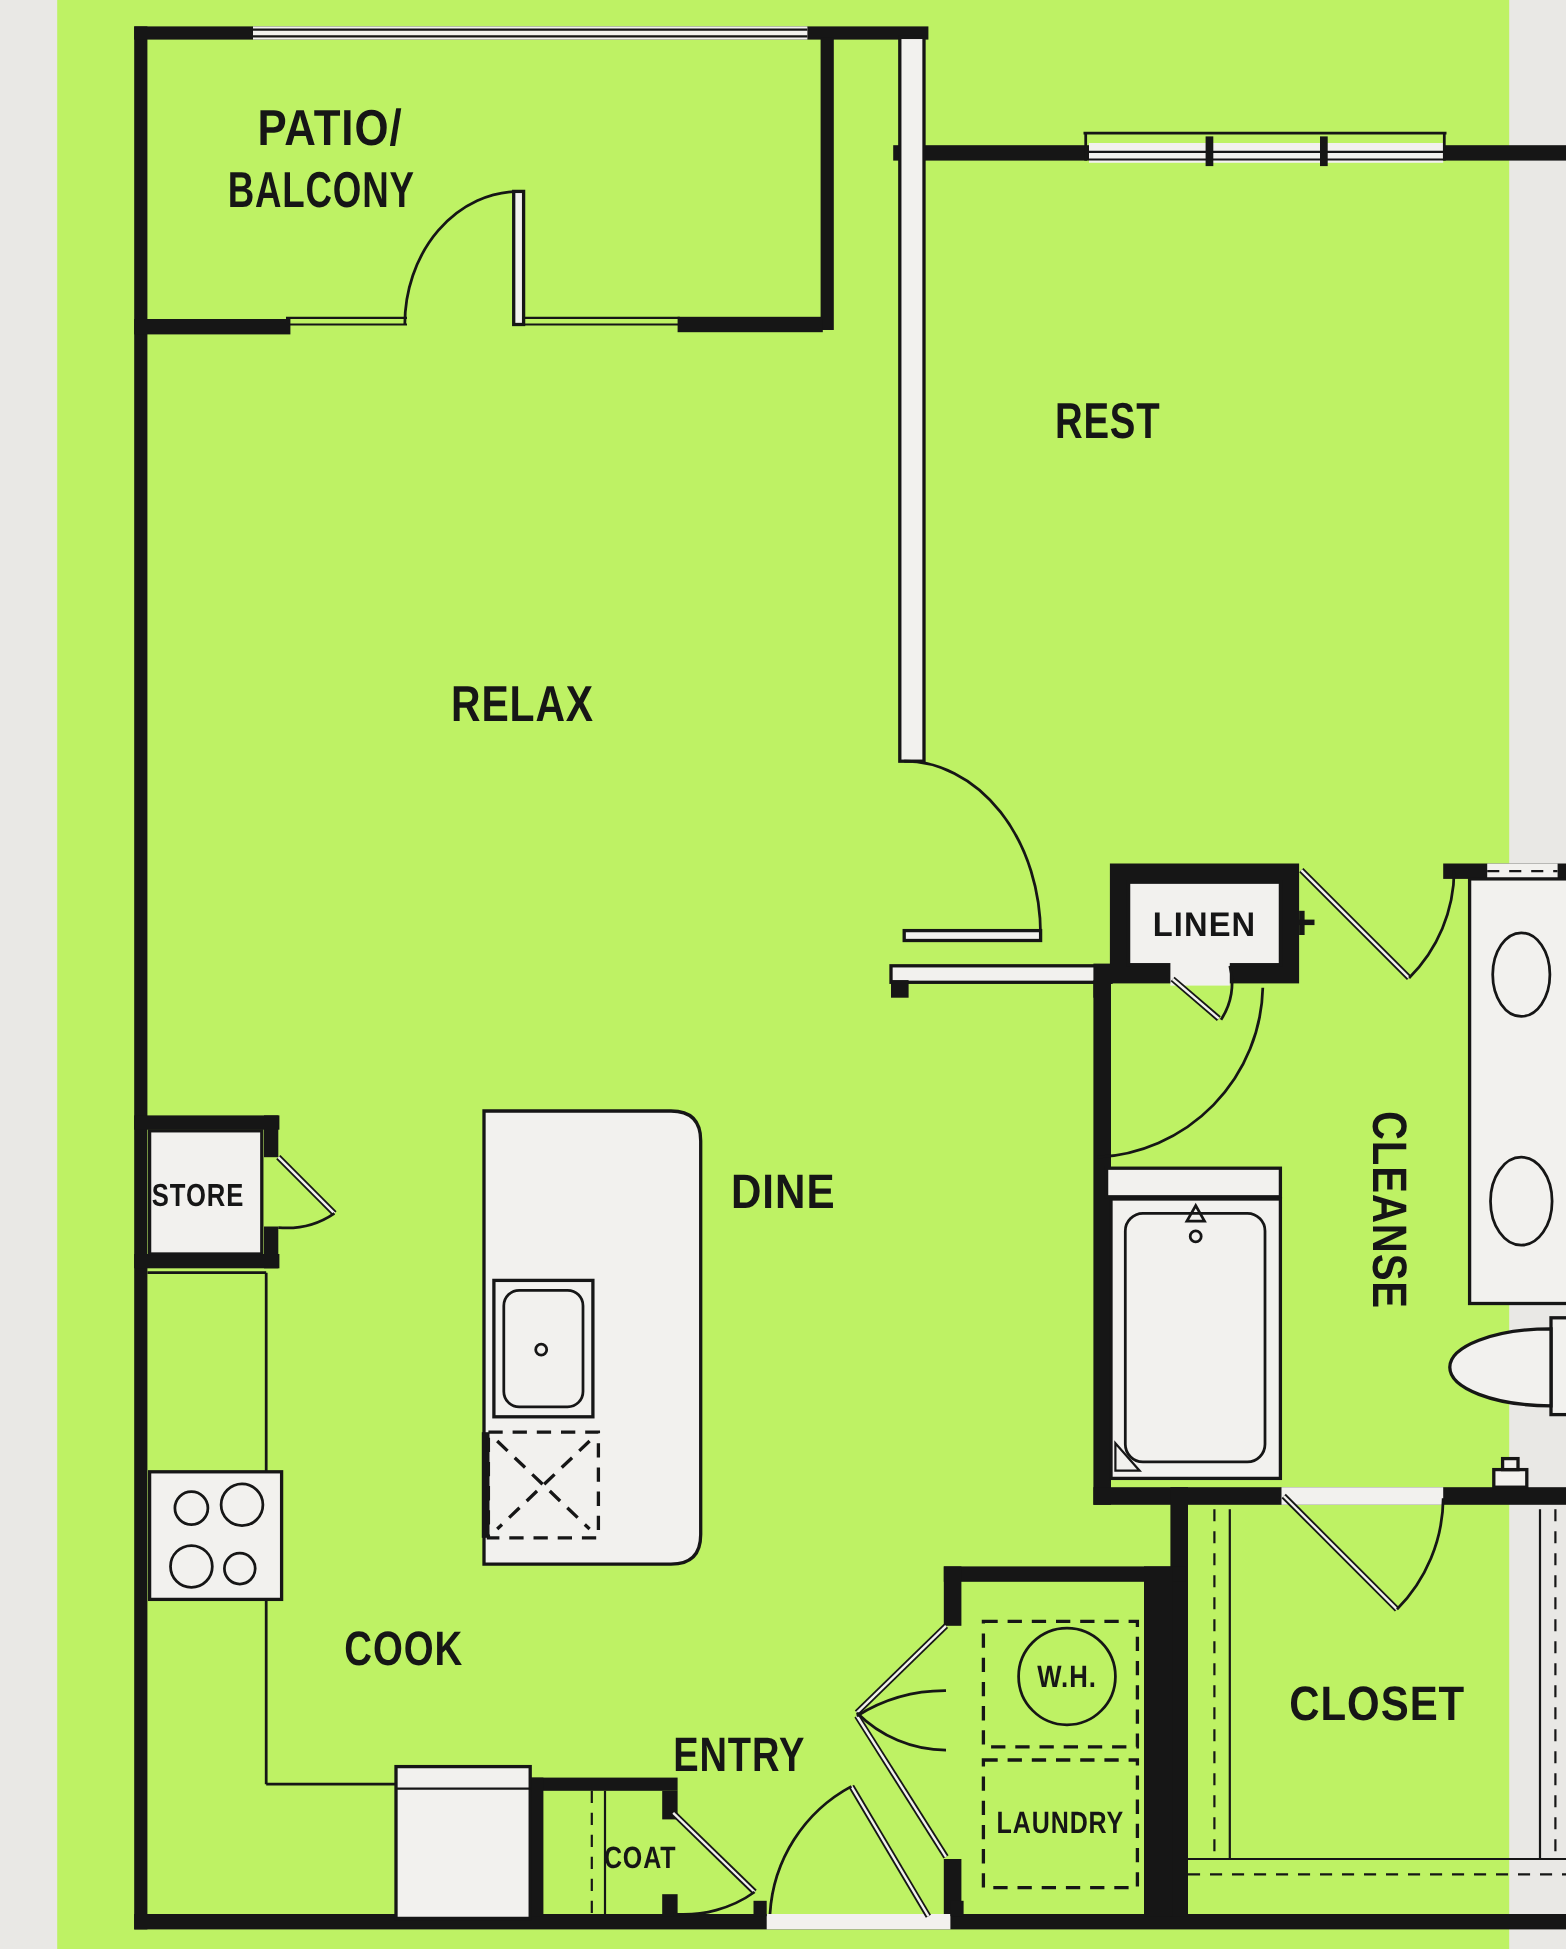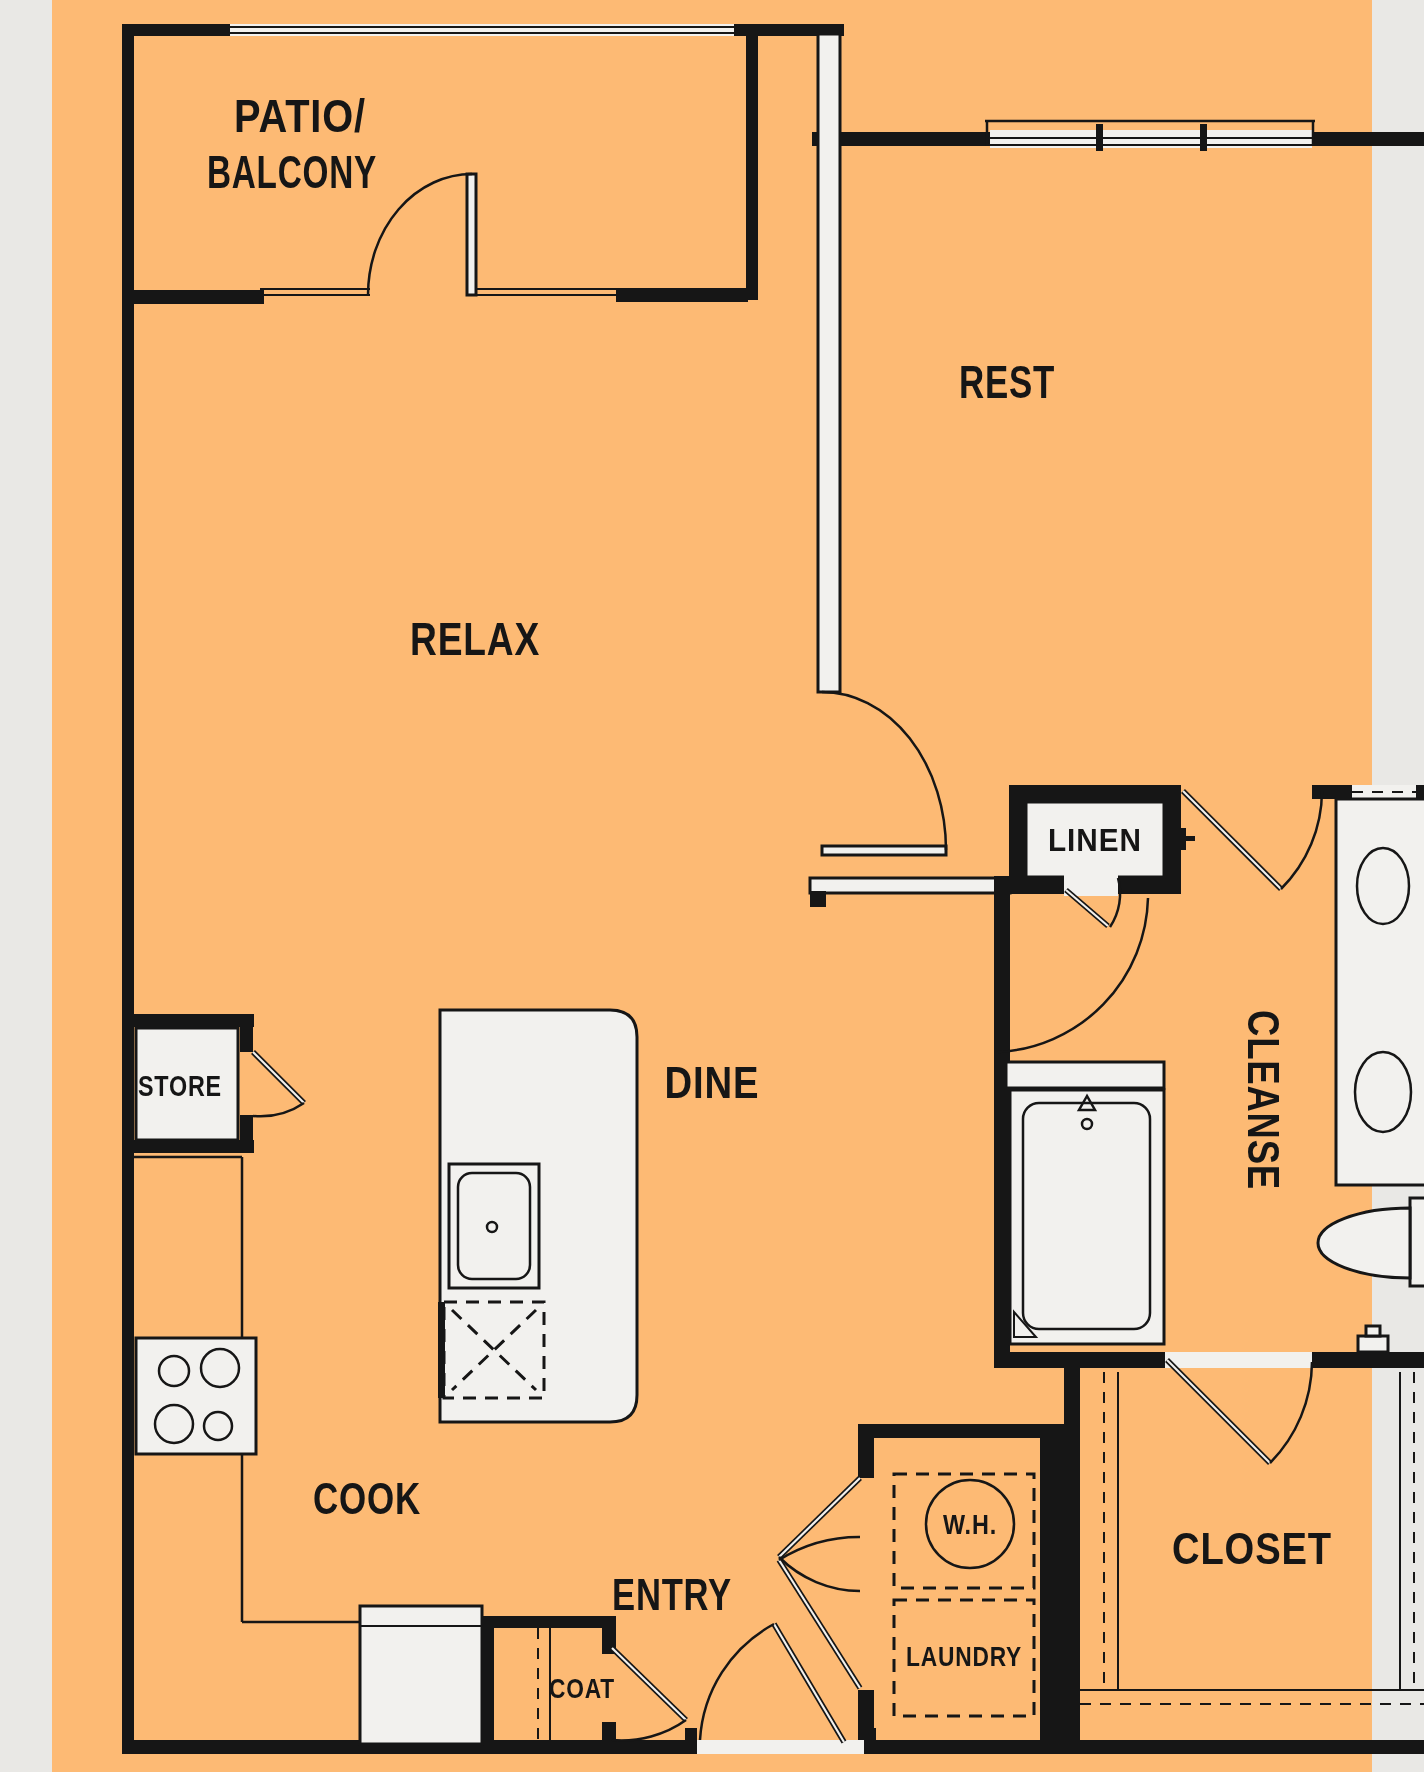--- a/index.html
+++ b/index.html
@@ -1,16 +1,16 @@
 <!DOCTYPE html>
 <html><head>
 <meta charset="utf-8">
 <style>
   html,body{margin:0;padding:0;background:#e9e8e5;}
-  .stage{width:1320px;height:1772px;background:#fdba74;position:relative;margin:0 auto;}
+  .stage{width:1320px;height:1772px;background:#bef264;position:relative;margin:0 auto;}
   svg{display:block}
   .wall{fill:#161616;stroke:none}
   .hollow{fill:#f2f1ee;stroke:#161616;stroke-width:3}
   .thin{stroke:#161616;stroke-width:2.5;fill:none}
   .thin2{stroke:#161616;stroke-width:2;fill:none}
   .fix{stroke:#161616;stroke-width:3;fill:#f2f1ee}
   .fix2{stroke:#161616;stroke-width:2.5;fill:none}
   .dash{stroke:#161616;stroke-width:3;fill:none;stroke-dasharray:13 9}
   .dash2{stroke:#161616;stroke-width:2;fill:none;stroke-dasharray:11 9}
   .leafA{stroke:#161616;stroke-width:5.5;fill:none}

